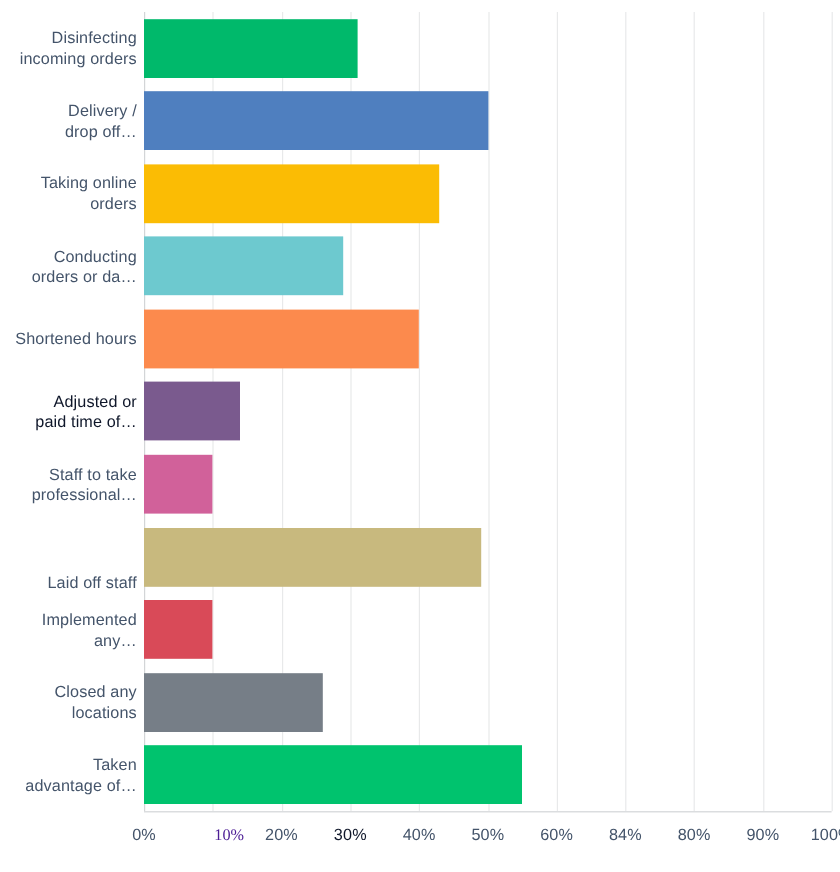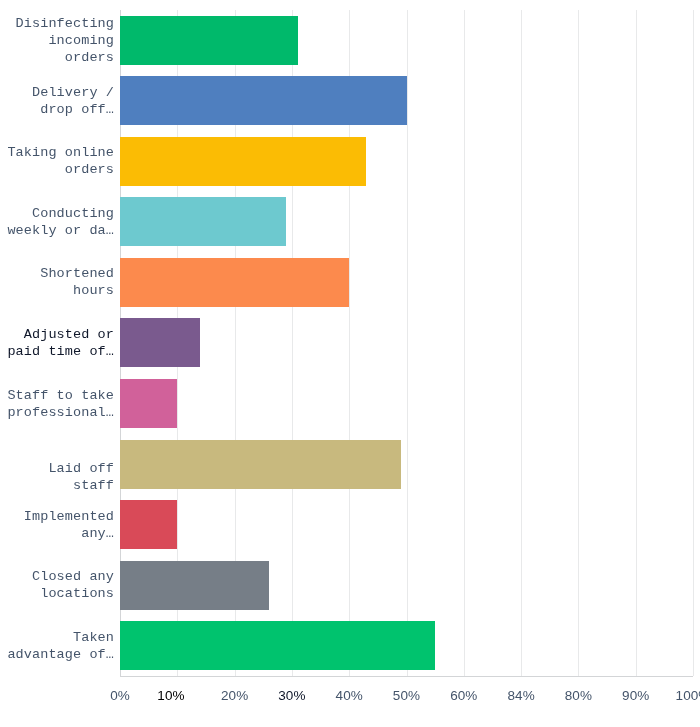--- a/index.html
+++ b/index.html
@@ -94,21 +94,20 @@
     justify-content: flex-end;
     text-align: right;
     color: #44546a;
     font-size: 13.5px;
     line-height: 17px;
     letter-spacing: 0.1px;
     padding-right: 1px;
   }
   .cat-label span {
     display: block;
-    font-family: Liberation Mono, monospace;
   }
 
   
   .tick-labels {
     position: absolute;
     left: 0;
     top: 686px;
     width: 700px;
     height: 30px;
   }
@@ -143,21 +142,21 @@
       </div>
       <div class="cat-label" style="top: 121.091px; height: 60.5455px; color: rgb(68, 84, 106);">
         <div>
           <span>Taking online</span>
           <span>orders</span>
         </div>
       </div>
       <div class="cat-label" style="top: 181.636px; height: 60.5455px; color: rgb(68, 84, 106);">
         <div>
           <span>Conducting</span>
-          <span>weekly or da…</span>
+          <span>orders or da…</span>
         </div>
       </div>
       <div class="cat-label" style="top: 242.182px; height: 60.5455px; color: rgb(68, 84, 106);">
         <div>
           <span>Shortened hours</span>
         </div>
       </div>
       <div class="cat-label" style="top: 302.727px; height: 60.5455px; color: #0f172a;">
         <div>
           <span>Adjusted or</span>
@@ -243,21 +242,21 @@
         <div class="bar-row" style="top: 605.455px; height: 60.5455px;">
           <div class="bar" title="Taken advantage of…: 55%" style="width: 315.15px; background: rgb(0, 195, 110);"></div>
         </div>
       </div>
   </div>
 
   <div class="axis-bottom"></div>
 
   <div class="tick-labels">
       <div class="tick-label" style="left: 120px; color: rgb(68, 84, 106);">0%</div>
-      <div class="tick-label" style="left: 171px; color: #000000;">10%</div>
+      <div class="tick-label" style="left: 191px; color: #4c1d95; font-family: Liberation Serif, serif;">10%</div>
       <div class="tick-label" style="left: 234.6px; color: rgb(68, 84, 106);">20%</div>
       <div class="tick-label" style="left: 291.9px; color: #0f172a;">30%</div>
       <div class="tick-label" style="left: 349.2px; color: rgb(68, 84, 106);">40%</div>
       <div class="tick-label" style="left: 406.5px; color: rgb(68, 84, 106);">50%</div>
       <div class="tick-label" style="left: 463.8px; color: rgb(68, 84, 106);">60%</div>
       <div class="tick-label" style="left: 521.1px; color: rgb(68, 84, 106);">84%</div>
       <div class="tick-label" style="left: 578.4px; color: rgb(68, 84, 106);">80%</div>
       <div class="tick-label" style="left: 635.7px; color: rgb(68, 84, 106);">90%</div>
       <div class="tick-label" style="left: 693px; color: rgb(68, 84, 106);">100%</div>
     </div>

